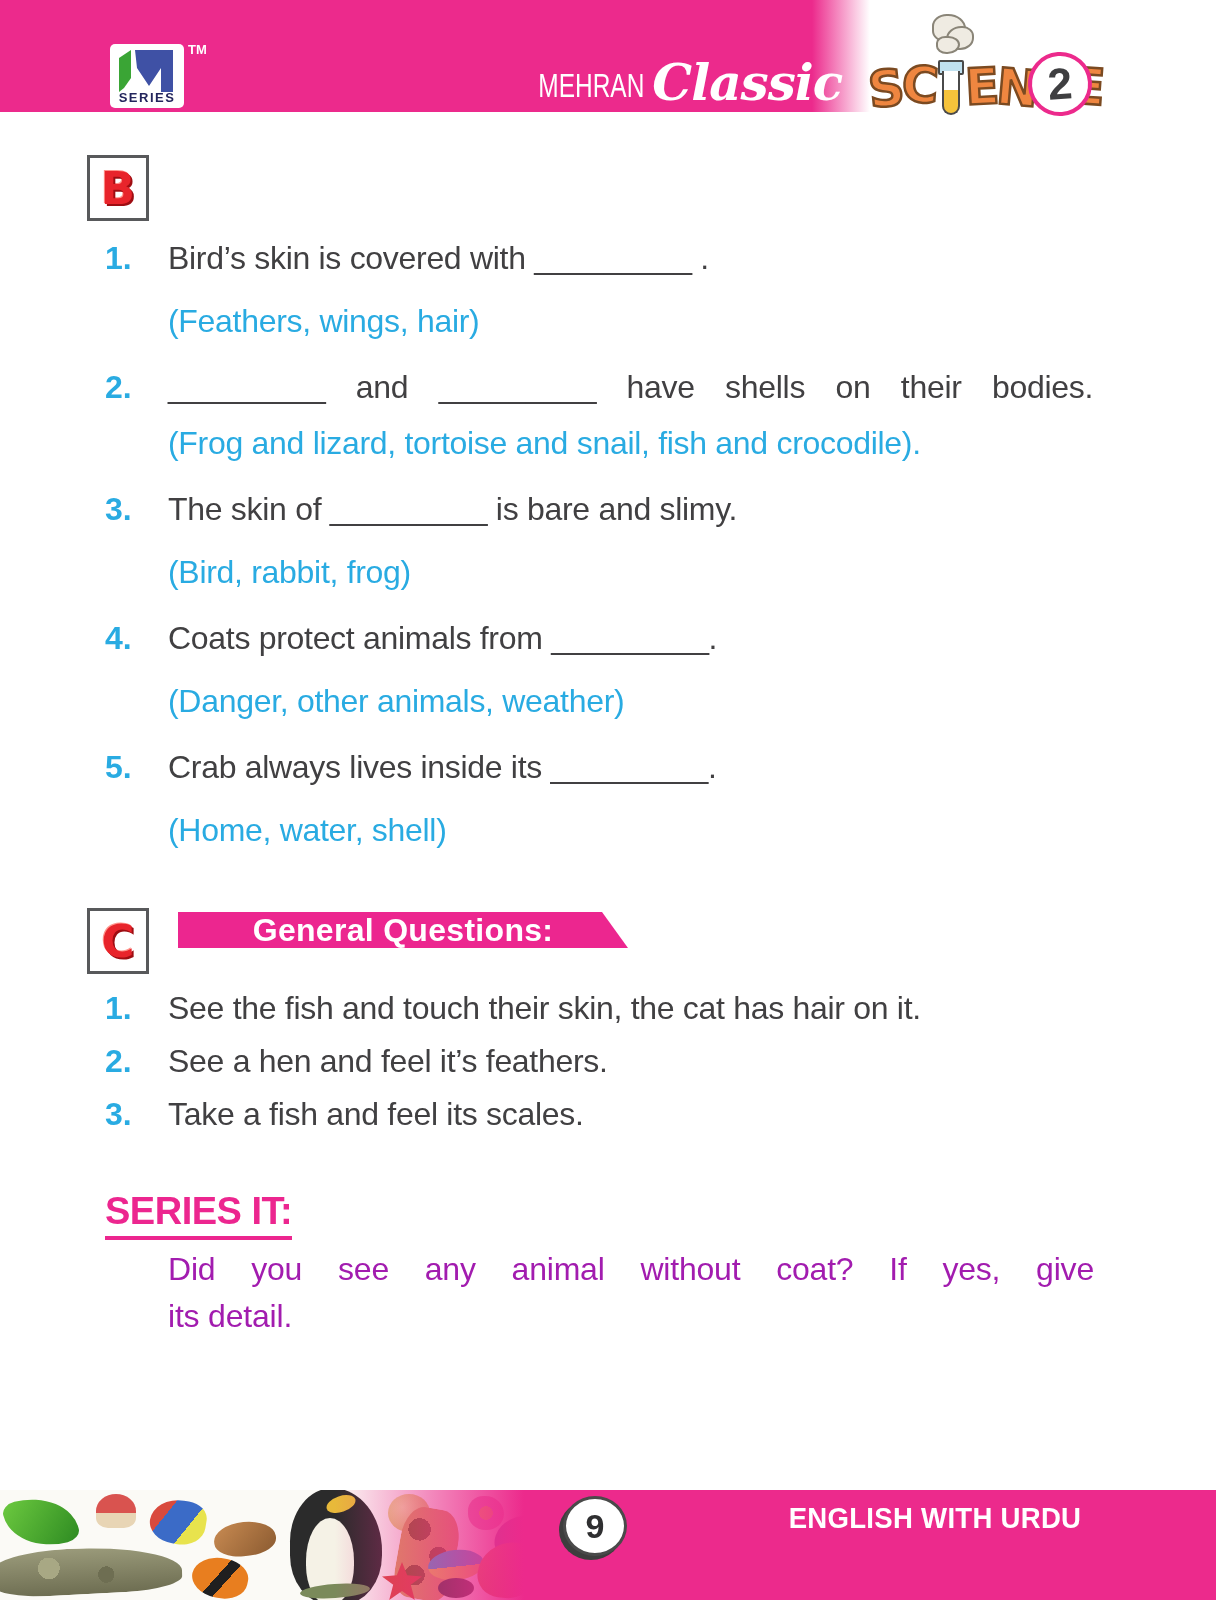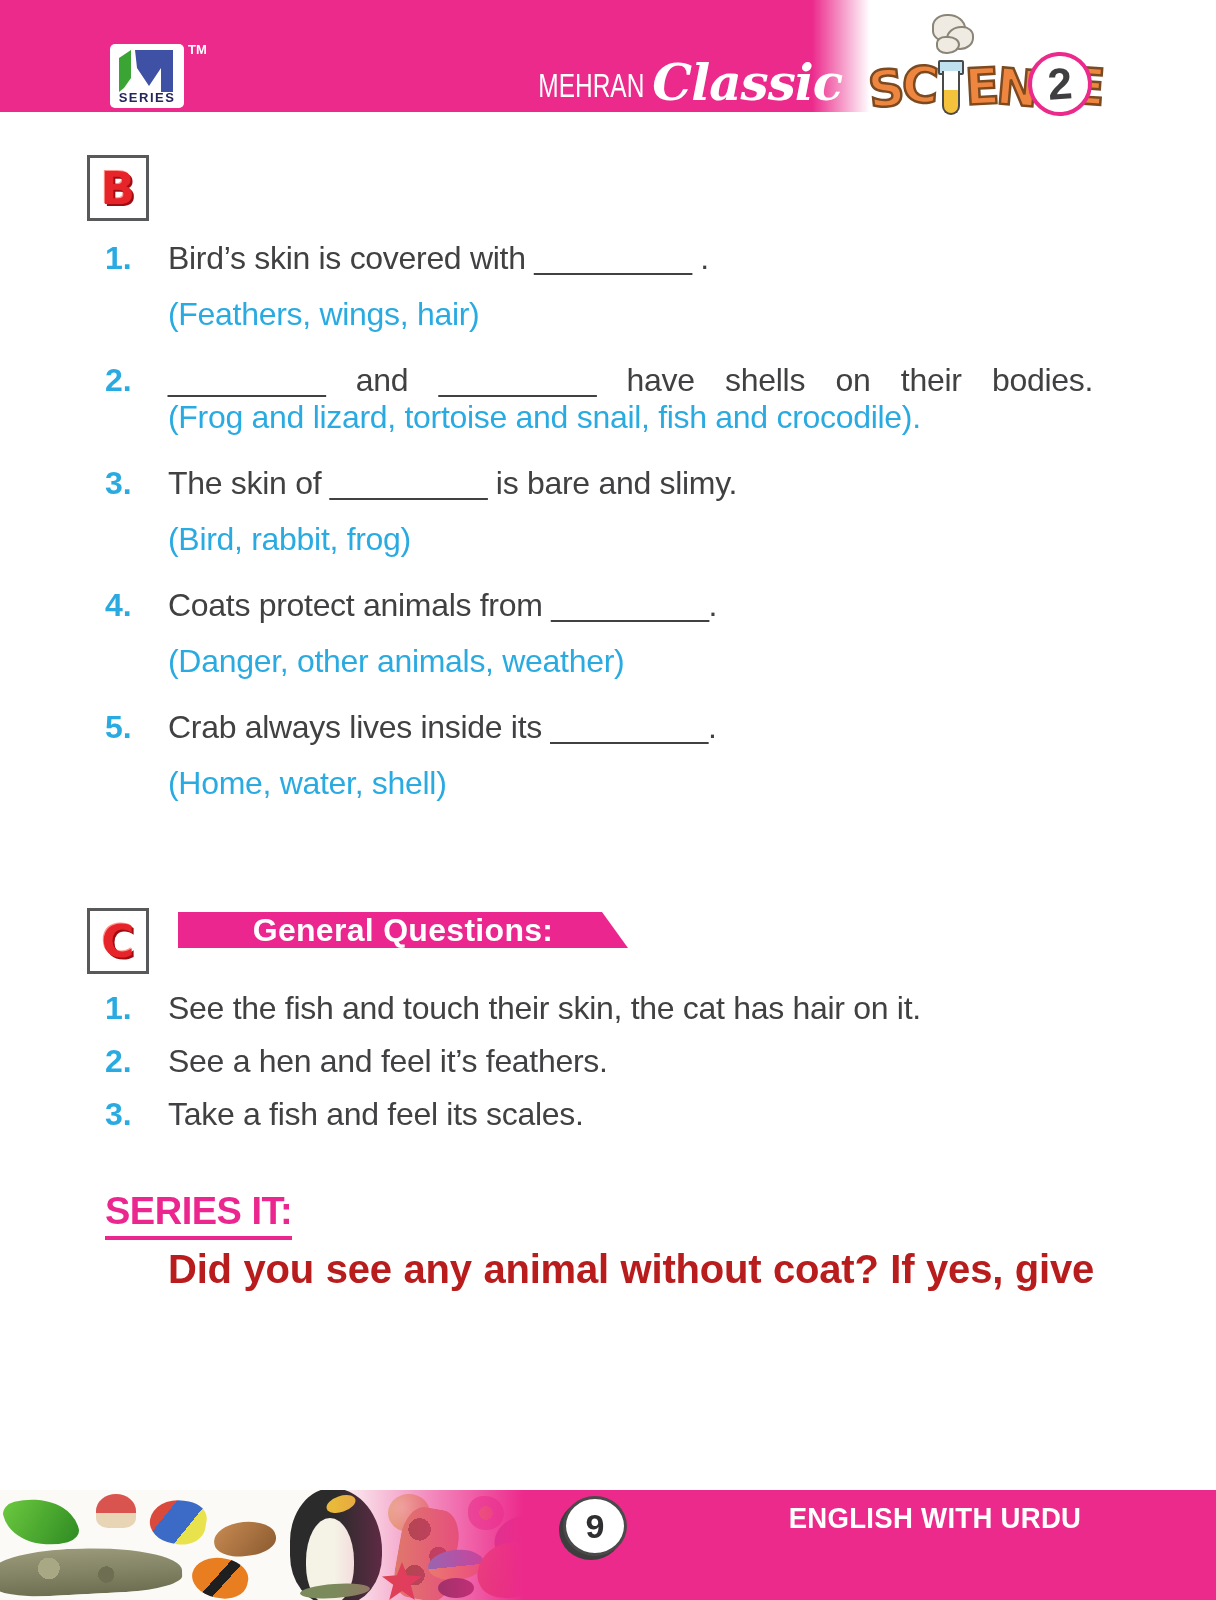--- a/index.html
+++ b/index.html
@@ -91,36 +91,36 @@
     clip-path:polygon(0 0, calc(100% - 26px) 0, 100% 100%, 0 100%); }
   #box-b { top:155px; }
   #box-c { top:908px; }
 
   
   .fill-list { position:absolute; left:105px; top:240px; width:988px; list-style:none; margin:0; padding:0; }
   .fill-item { display:grid; grid-template-columns:63px 1fr; margin-bottom:30px; }
   .q-num { color:#29ABE2; font-weight:bold; font-size:32px; line-height:36px; }
   .q-text { color:#414042; font-size:32px; line-height:36px; letter-spacing:-0.3px; }
   .q-text.justify { text-align:justify; text-align-last:justify; }
-  .q-options { grid-column:2; color:#29ABE2; font-size:32px; line-height:36px; margin-top:20px; letter-spacing:-0.3px; }
-  .q-options.tight { margin-top:1px; }
+  .q-options { grid-column:2; color:#29ABE2; font-size:32px; line-height:36px; margin-top:27px; letter-spacing:-0.3px; }
+  .q-options.tight { margin-top:20px; }
 
   .gen-list { position:absolute; left:105px; top:990px; width:988px; list-style:none; margin:0; padding:0; }
   .gen-item { display:grid; grid-template-columns:63px 1fr; margin-bottom:17px; }
 
   
   .answer-heading {
     position:absolute; left:105px; top:1190px;
     font-size:38px; font-weight:900; letter-spacing:-0.5px; color:#EC268F;
     border-bottom:4px solid #EC268F; padding-bottom:3px;
   }
   .answer-text {
     position:absolute; left:168px; top:1246px; width:926px;
-    font-size:40px; line-height:47px; color:#b91c1c;
-    text-align:justify; letter-spacing:-0.2px;font-weight:bold;
+    font-size:32px; line-height:47px; color:#a21caf;
+    text-align:justify; letter-spacing:-0.2px;
   }
   .answer-text .l1 { display:block; text-align:justify; text-align-last:justify; }
   .answer-text .l2 { display:block; }
 
   
   .footer { position:absolute; left:0; top:1490px; width:1216px; height:110px; background:#EC2A8C; }
   .collage { position:absolute; left:0; top:0; width:540px; height:110px; background:#FBFAF6; overflow:hidden; }
   .collage::after {
     content:""; position:absolute; inset:0;
     background:linear-gradient(to right, rgba(236,42,140,0) 62%, rgba(236,42,140,0.55) 80%, #EC2A8C 97%);
@@ -226,20 +226,21 @@
 
   <li class="gen-item">
     <span class="q-num">3.</span>
     <span class="q-text">Take a fish and feel its scales.</span>
   </li>
 </ol>
 
   <div class="answer-heading">SERIES IT:</div>
   <div class="answer-text">
     <span class="l1">Did  you  see  any  animal without coat? If yes, give</span>
+    <span class="l2">its detail.</span>
   </div>
 
   <footer class="footer">
     <div class="collage">
       <div class="blob" style="left:-8px;top:58px;width:190px;height:46px;background:radial-gradient(circle at 30% 40%, #A8A884 0 8%, transparent 8%),radial-gradient(circle at 60% 60%, #6E6E52 0 7%, transparent 7%),linear-gradient(to bottom,#9A9A7A,#6E6E52);border-radius:40% 60% 30% 30%;transform:rotate(-3deg);"></div>
       <div class="blob" style="left:6px;top:6px;width:70px;height:52px;background:linear-gradient(135deg,#6CC93F,#2E8B22);border-radius:20% 80% 20% 80%;transform:rotate(-14deg);"></div>
       <div class="blob" style="left:96px;top:4px;width:40px;height:34px;background:linear-gradient(to bottom,#D9534F 0 55%,#E8D5B5 55%);border-radius:50% 50% 30% 30%;"></div>
       <div class="blob" style="left:150px;top:10px;width:56px;height:44px;background:linear-gradient(120deg,#D94A3D 0 30%,#3B6BC7 30% 65%,#E8E34D 65%);border-radius:60% 40% 50% 50%;transform:rotate(9deg);"></div>
       <div class="blob" style="left:214px;top:32px;width:62px;height:34px;background:linear-gradient(135deg,#C98B52,#8A5A30);border-radius:50% 50% 45% 45%;transform:rotate(-6deg);"></div>
       <div class="blob" style="left:192px;top:68px;width:56px;height:40px;background:linear-gradient(120deg,#E87E1F 0 45%,#1F1F1F 45% 60%,#E87E1F 60%);border-radius:55% 45% 50% 50%;transform:rotate(12deg);"></div>

